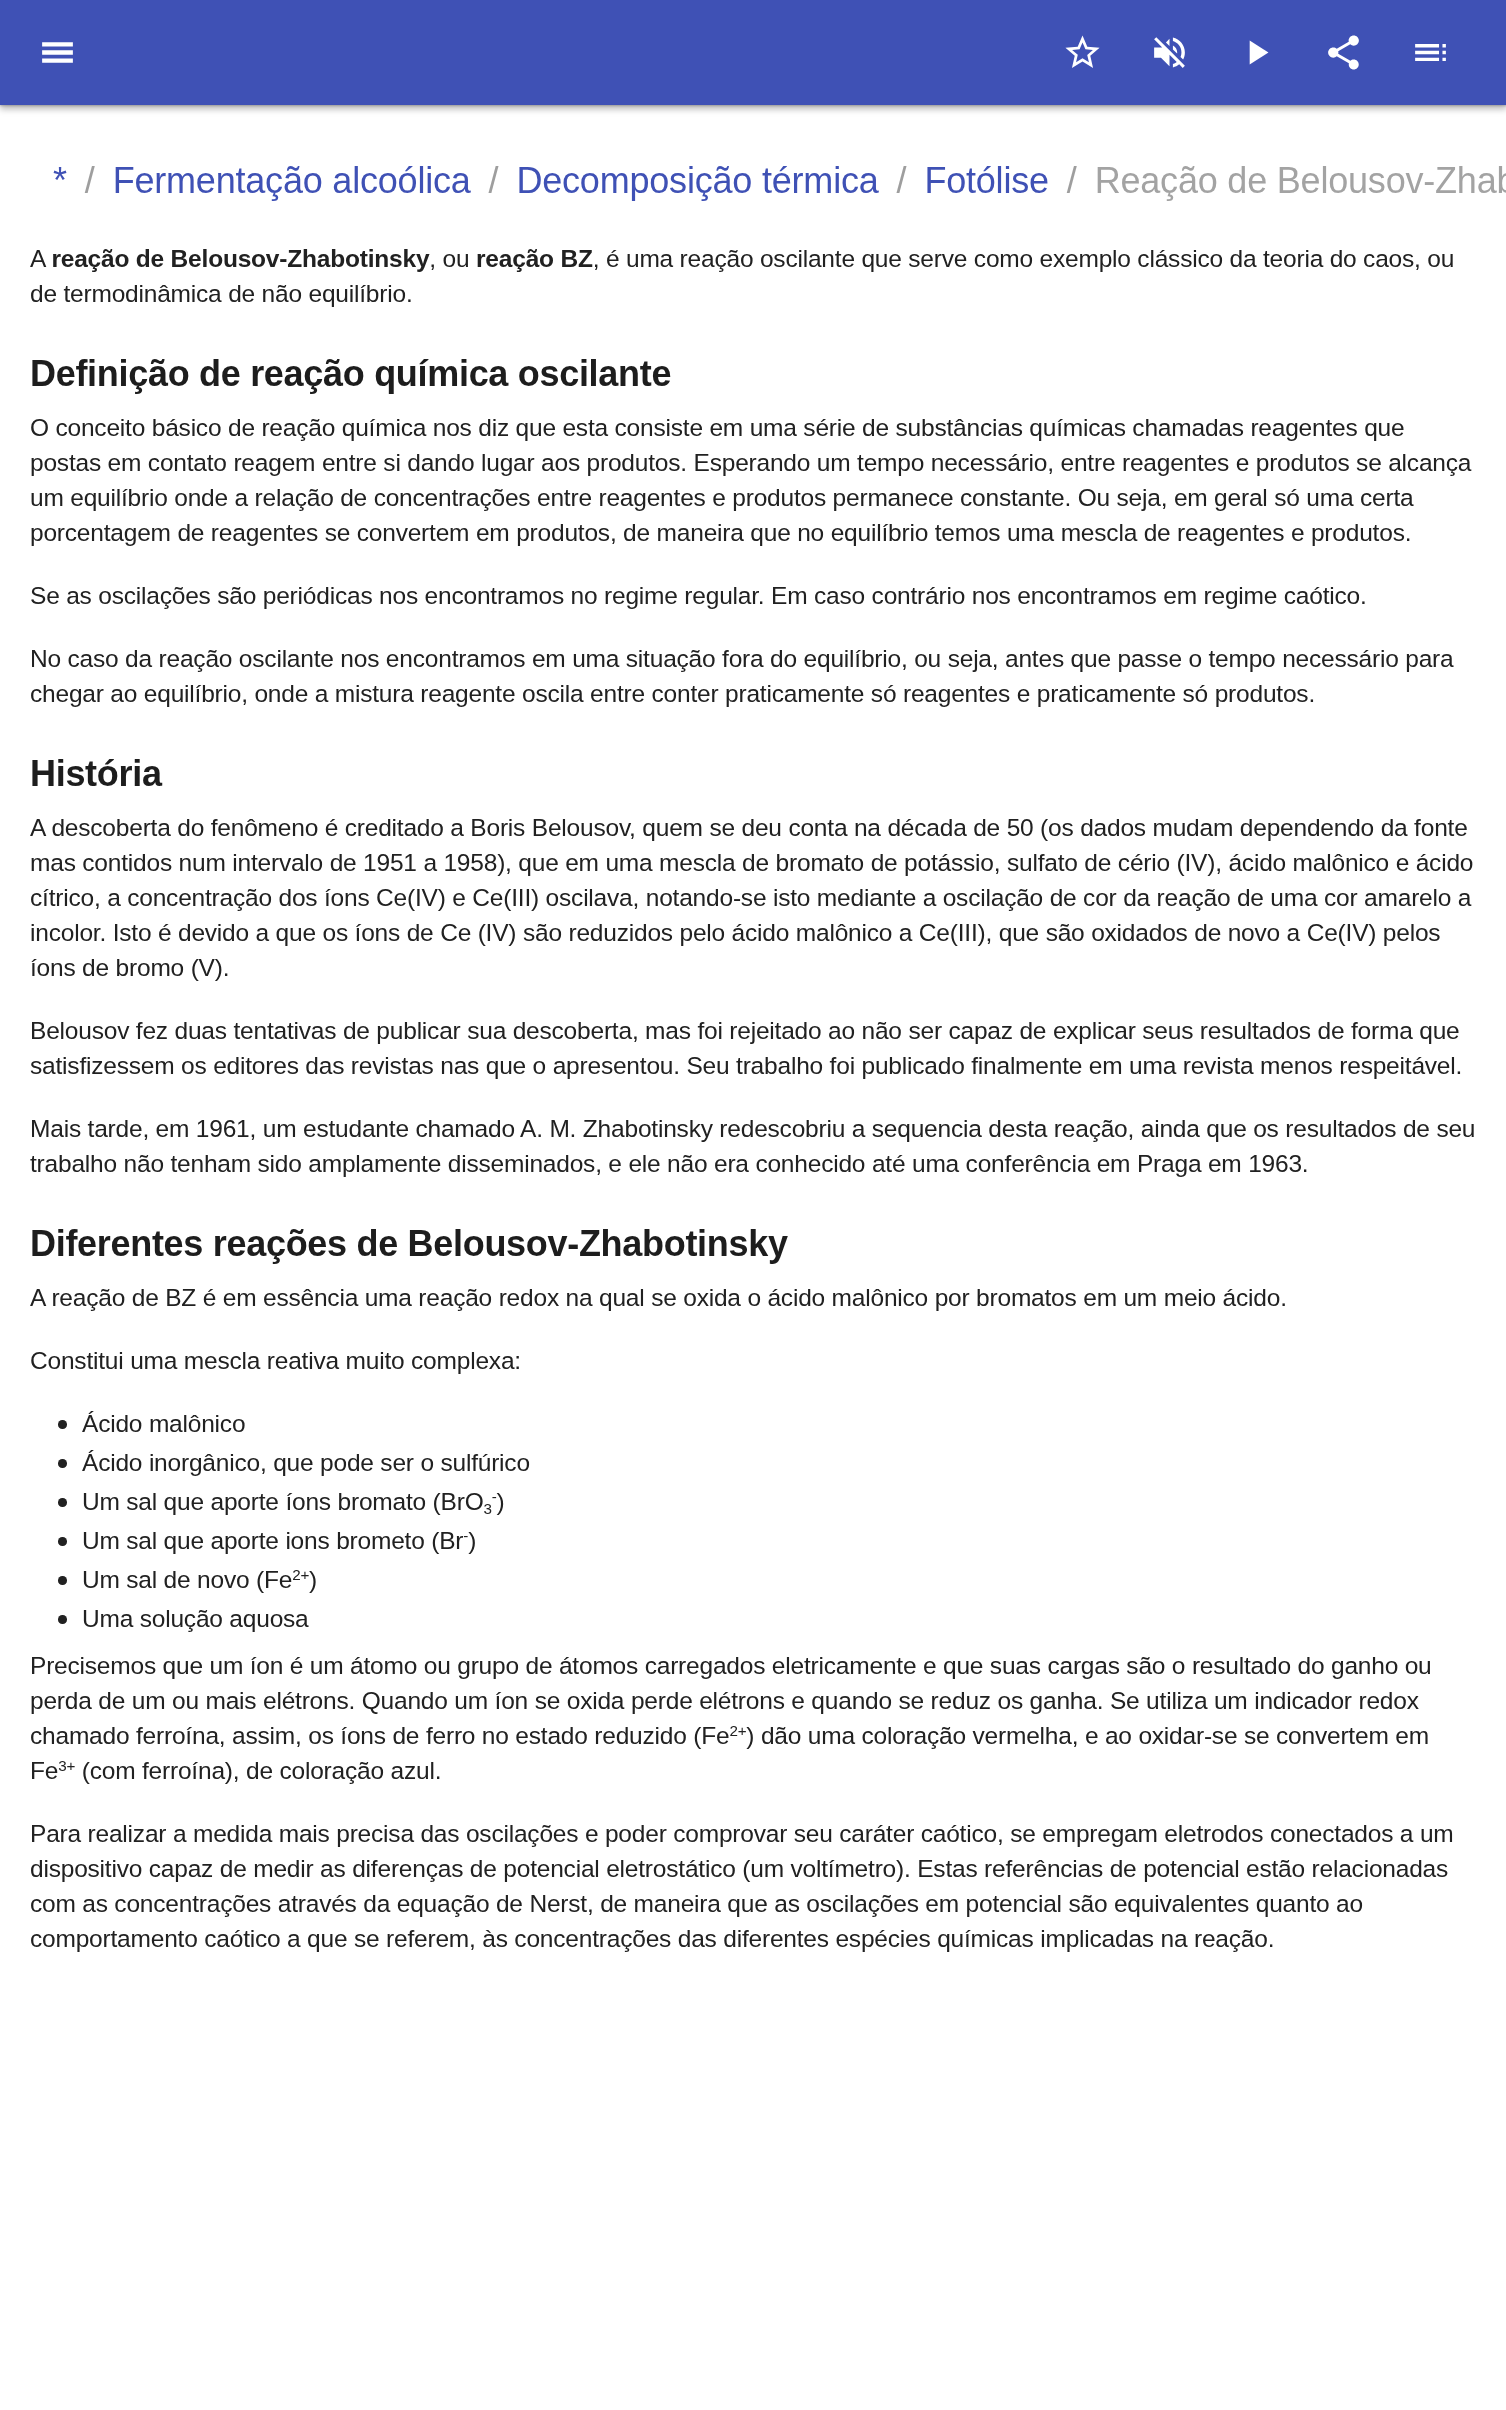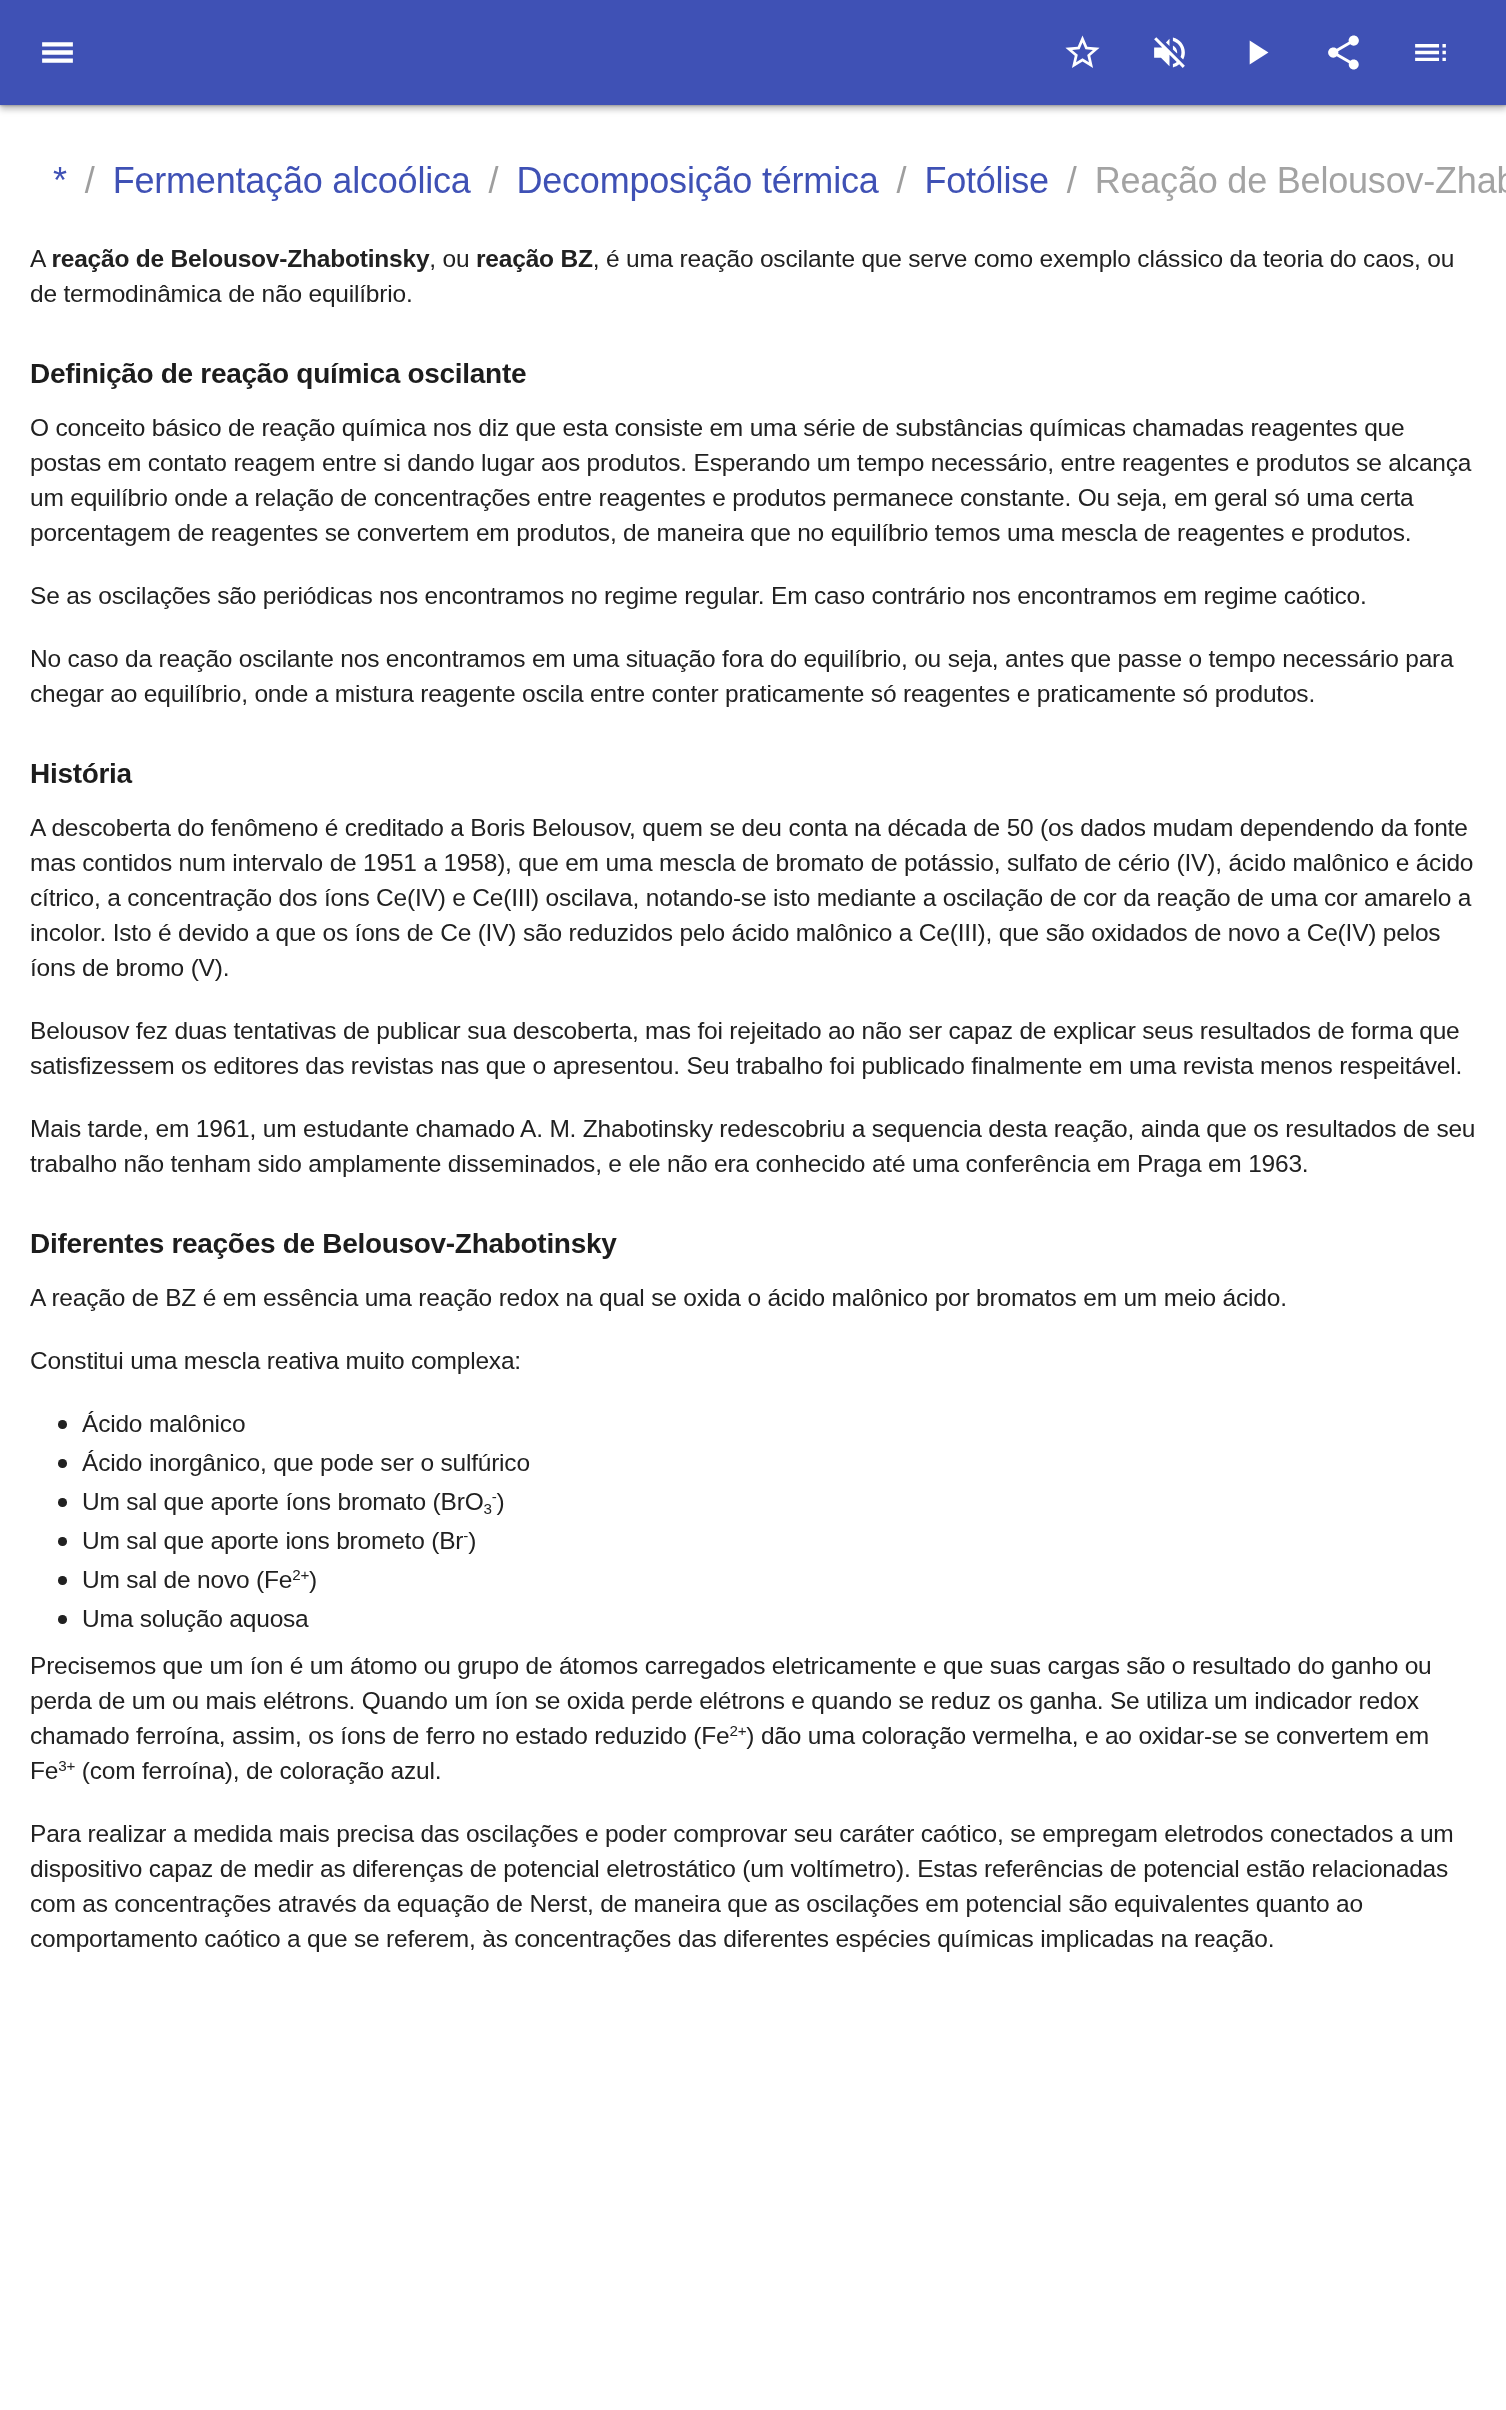--- a/index.html
+++ b/index.html
@@ -32,21 +32,21 @@
   .bc-sep{color:#9E9E9E;margin:0 18px;}
   .bc-current{color:#A3A3A3;}
   
   .article{
     padding:7.5px 30px 0 30px;
     font-size:24.5px;line-height:35px;letter-spacing:-0.2px;
     color:#212121;
   }
   .article p{margin:12px 0 28px 0;}
   .article h2{
-    font-size:28px;line-height:43px;font-weight:bold;color:#1d1d1d;
+    font-size:36px;line-height:43px;font-weight:bold;color:#1d1d1d;
     margin:41px 0 15px 0;letter-spacing:-0.3px;
   }
   .article ul{
     list-style:none;margin:5.6px 0 3.8px 0;padding:0 0 0 22.6px;
   }
   .article li{position:relative;padding-left:25.4px;margin:4px;}
   .article li::before{
     content:'';position:absolute;left:1.9px;top:14px;
     width:8.5px;height:8.5px;border-radius:50%;background:#212121;
   }

